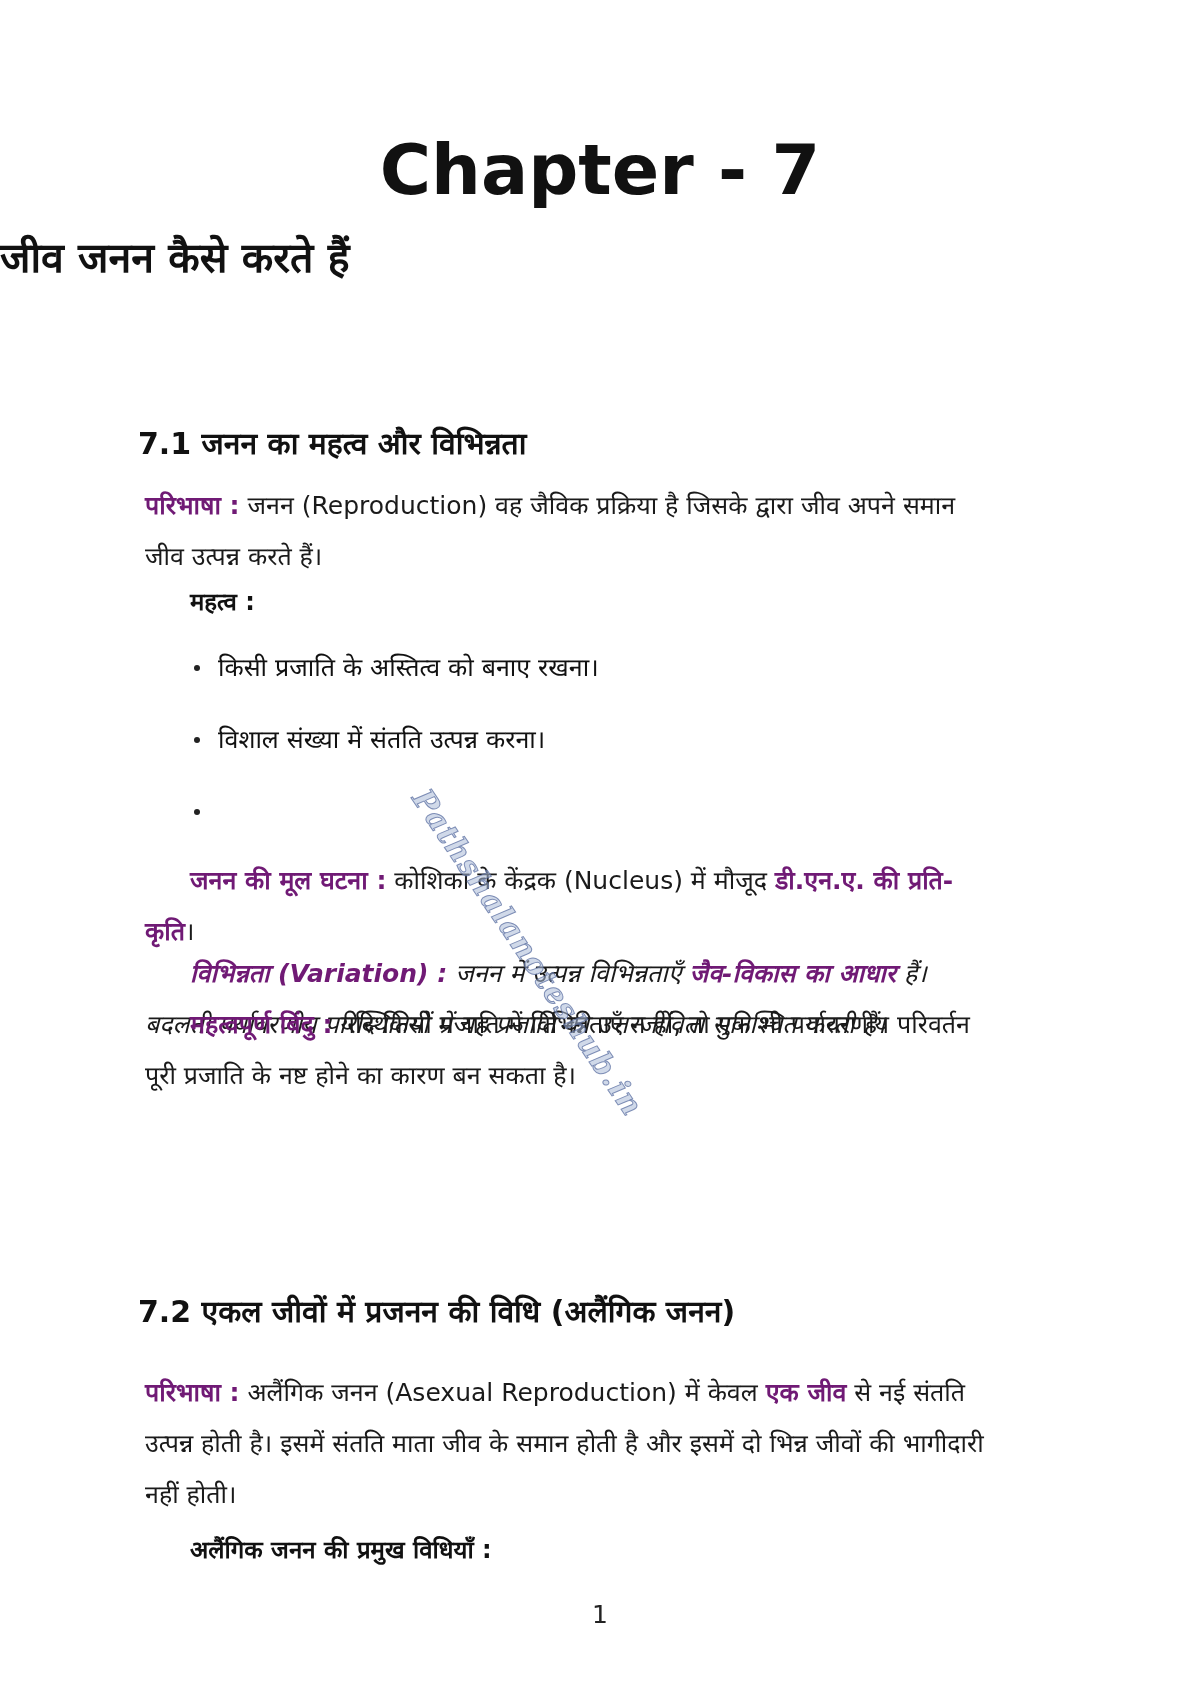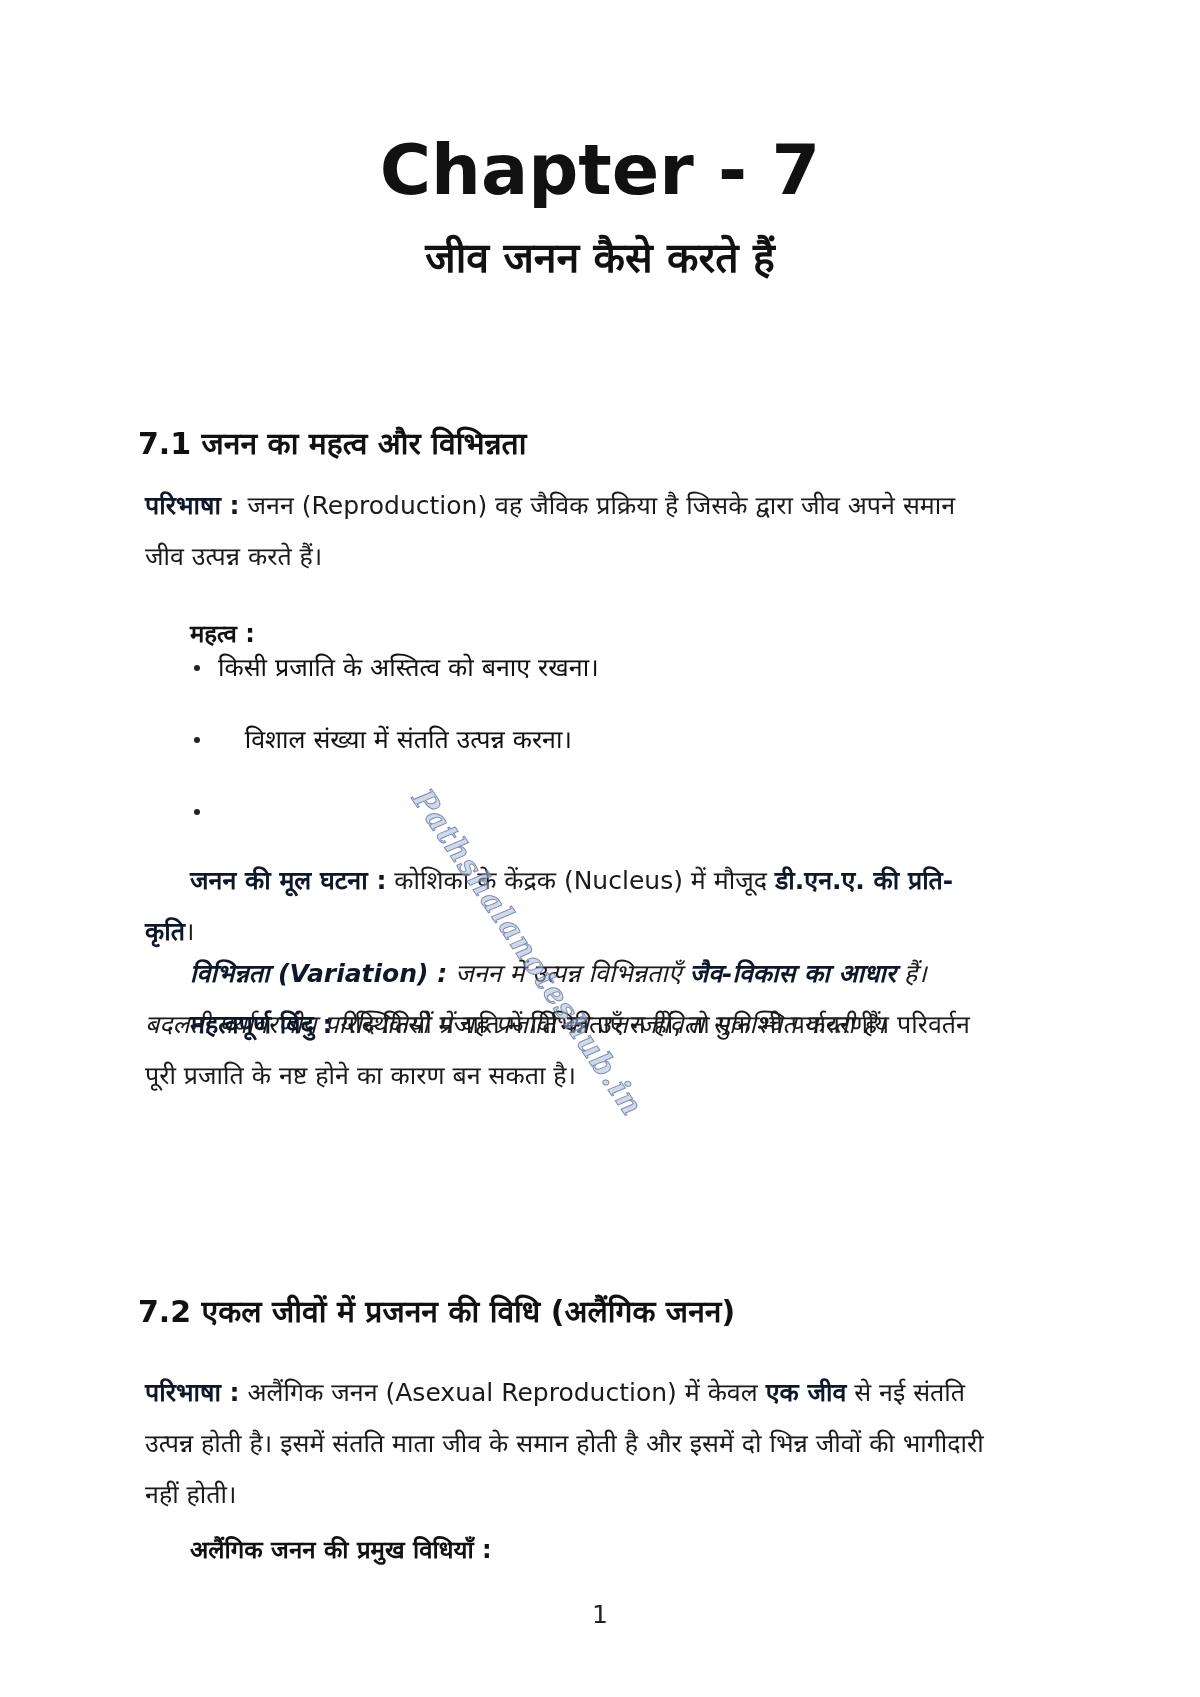--- a/index.html
+++ b/index.html
@@ -28,42 +28,41 @@
       font-family: "DejaVu Sans", "Liberation Sans", sans-serif;
       font-weight: bold;
       font-size: 70px;
       line-height: 80px;
       letter-spacing: 0px;
     }
     .chapter-subtitle {
       position: absolute;
       left: 0; right: 0;
       top: 228px;
-      text-align: center;
       font-weight: bold;
       font-size: 41px;
       line-height: 60px;
     }
     .section-heading {
       position: absolute;
       left: 138px;
       font-weight: bold;
       font-size: 30px;
       line-height: 44px;
       white-space: nowrap;
     }
     .para {
       position: absolute;
       left: 145px;
       width: 920px;
       font-size: 25px;
       line-height: 51px;
       color: #1a1a1a;
     }
-    .para b { font-weight: bold; color: #0f172a; margin-top: 40px; }
+    .para b { font-weight: bold; color: #701a75; margin-top: 40px; }
     .indent { text-indent: 45px; }
     .line { display: block; white-space: nowrap; }
     .sub-label {
       position: absolute;
       left: 190px;
       font-weight: bold;
       font-size: 24px;
       line-height: 40px;
     }
     .bullets {
@@ -121,23 +120,23 @@
   <div class="chapter-title">Chapter - 7</div>
   <div class="chapter-subtitle">जीव जनन कैसे करते हैं</div>
 
   <div class="section-heading" style="top:422px;">7.1 जनन का महत्व और विभिन्नता</div>
 
   <div class="para" style="top:480px;">
     <span class="line"><b>परिभाषा :</b><span> जनन (Reproduction) वह जैविक प्रक्रिया है जिसके द्वारा जीव अपने समान</span></span>
     <span class="line">जीव उत्पन्न करते हैं।</span>
   </div>
 
-  <div class="sub-label" style="top:582px;margin-top:32px;">महत्व :</div>
+  <div class="sub-label" style="top:582px;">महत्व :</div>
 
-  <ul class="bullets" style="top:648px;text-align:center;">
+  <ul class="bullets" style="top:648px;">
     <li><span class="dot"></span><span>किसी प्रजाति के अस्तित्व को बनाए रखना।</span></li>
     <li><span class="dot"></span><span>विशाल संख्या में संतति उत्पन्न करना।</span></li>
     <li><span class="dot"></span></li>
   </ul>
 
   <div class="para" style="top:855px;">
     <span class="line indent"><b>जनन की मूल घटना :</b><span> कोशिका के केंद्रक (Nucleus) में मौजूद </span><b>डी.एन.ए. की प्रति-</b></span>
     <span class="line"><b>कृति</b><span>।</span></span>
   </div>
 

